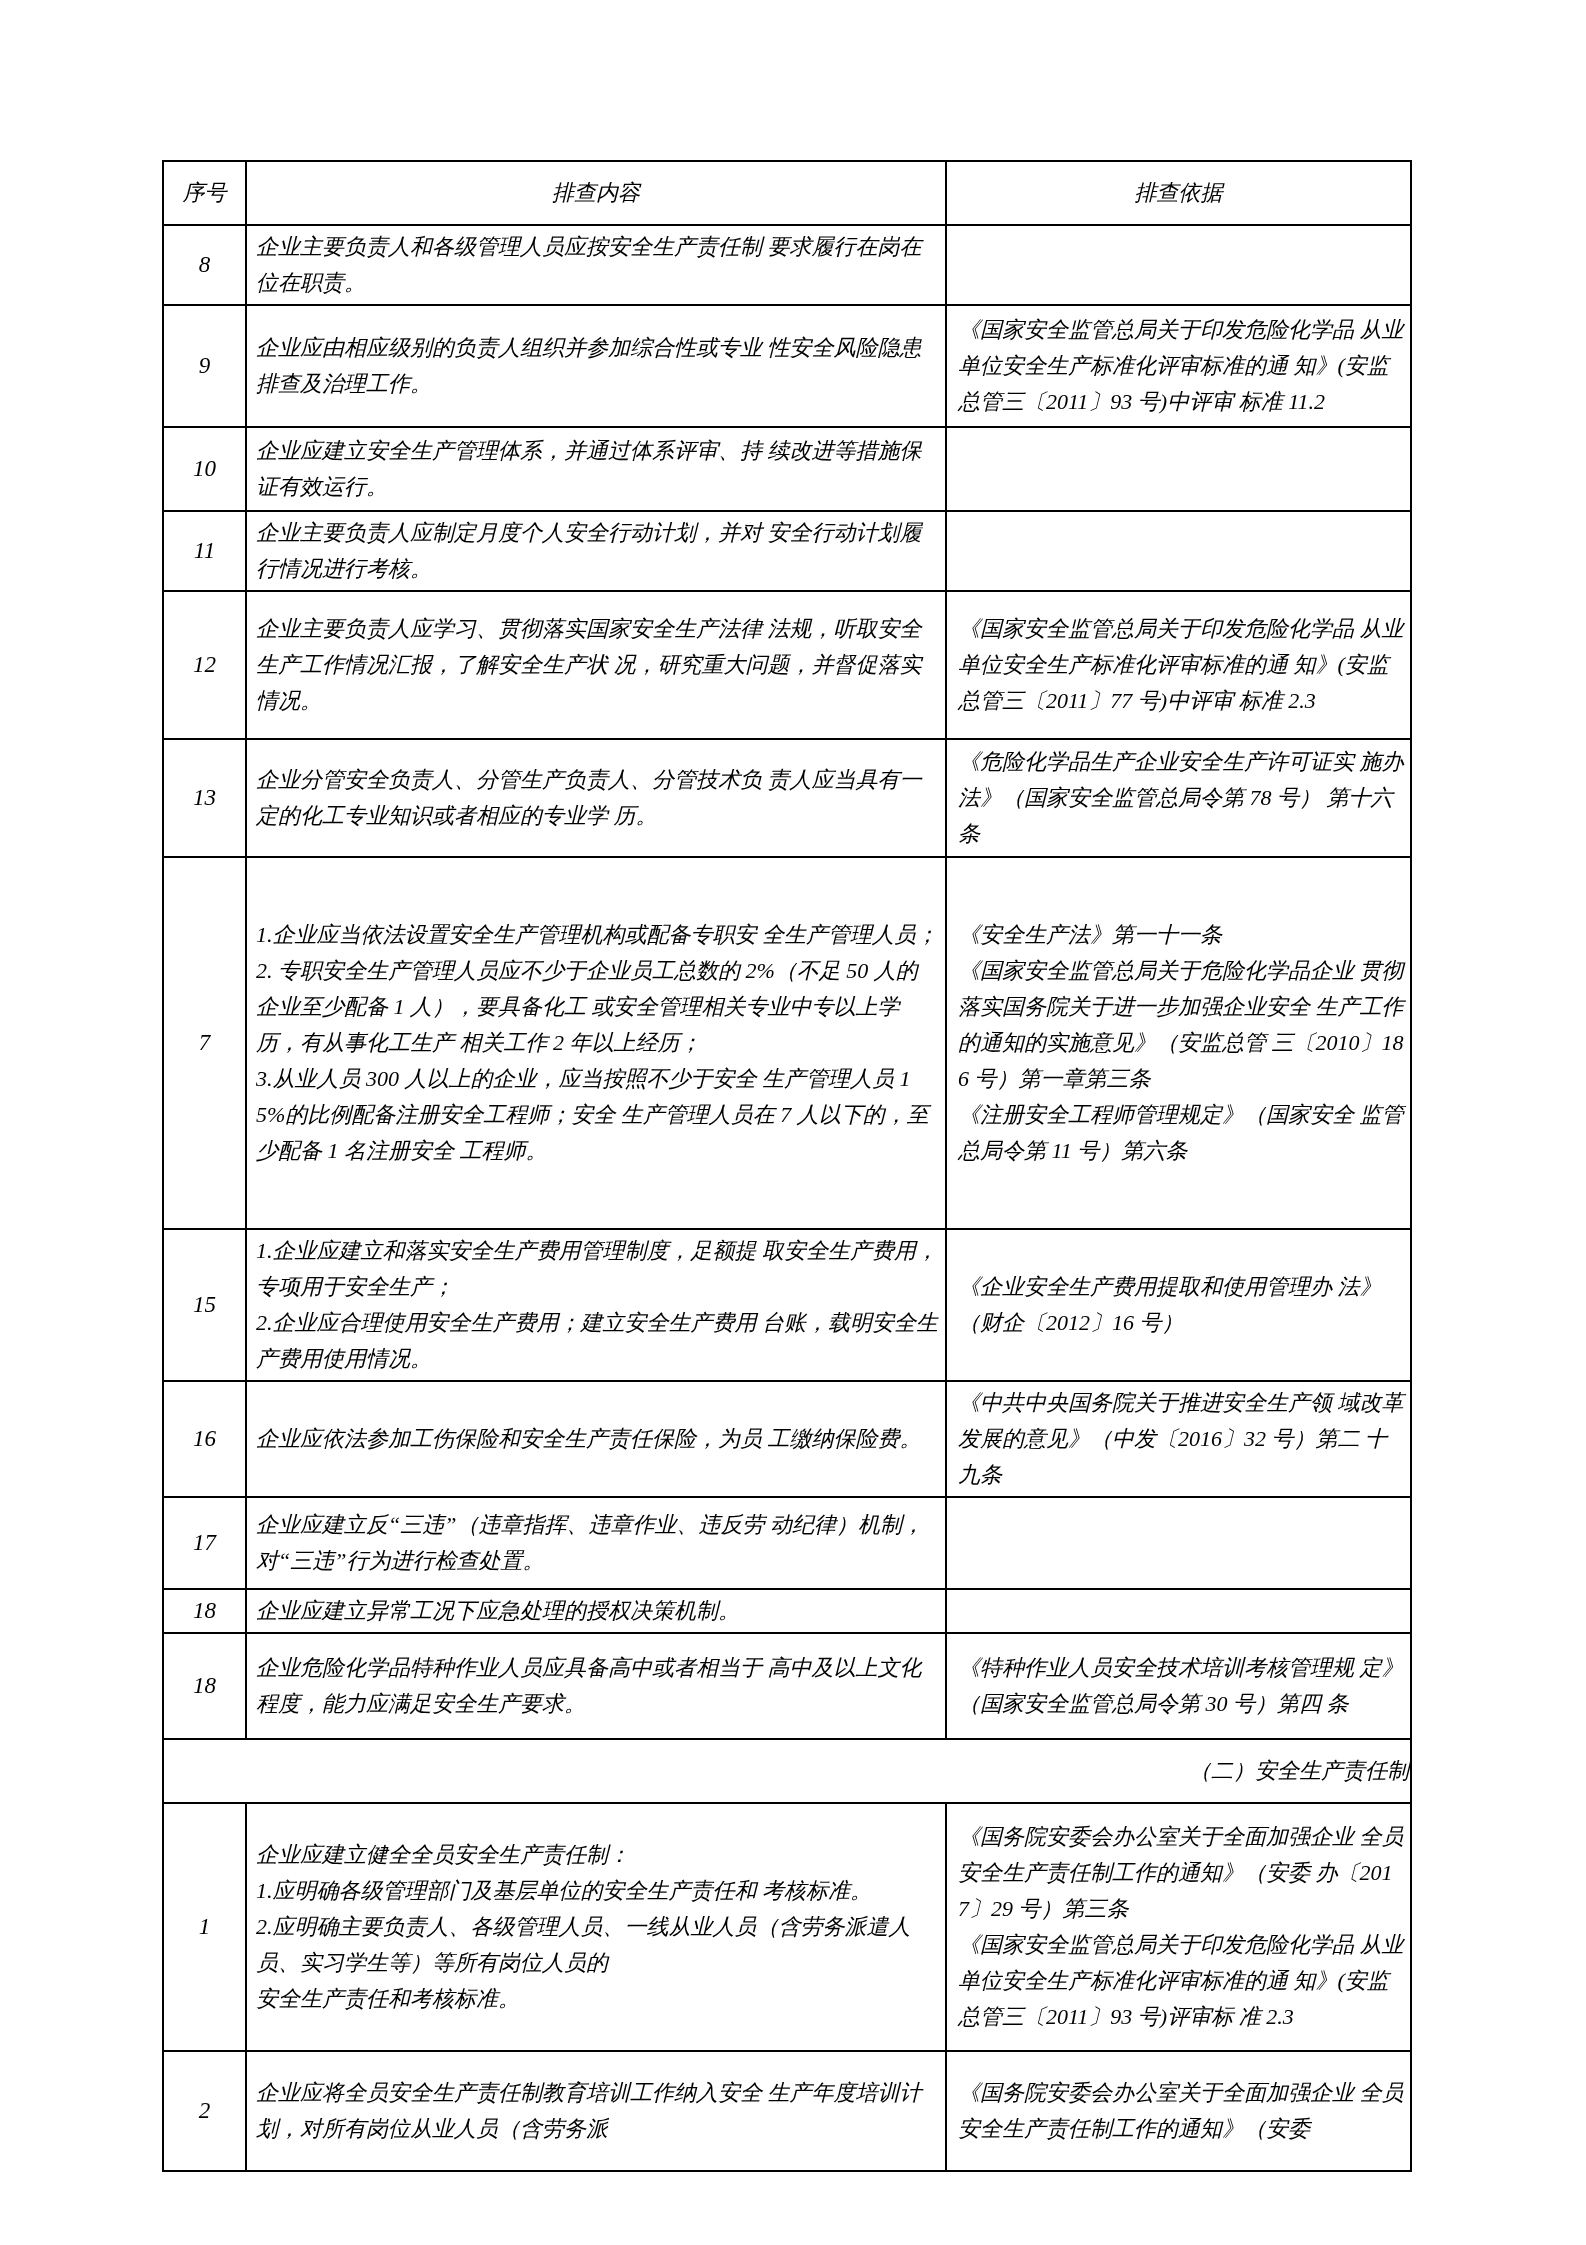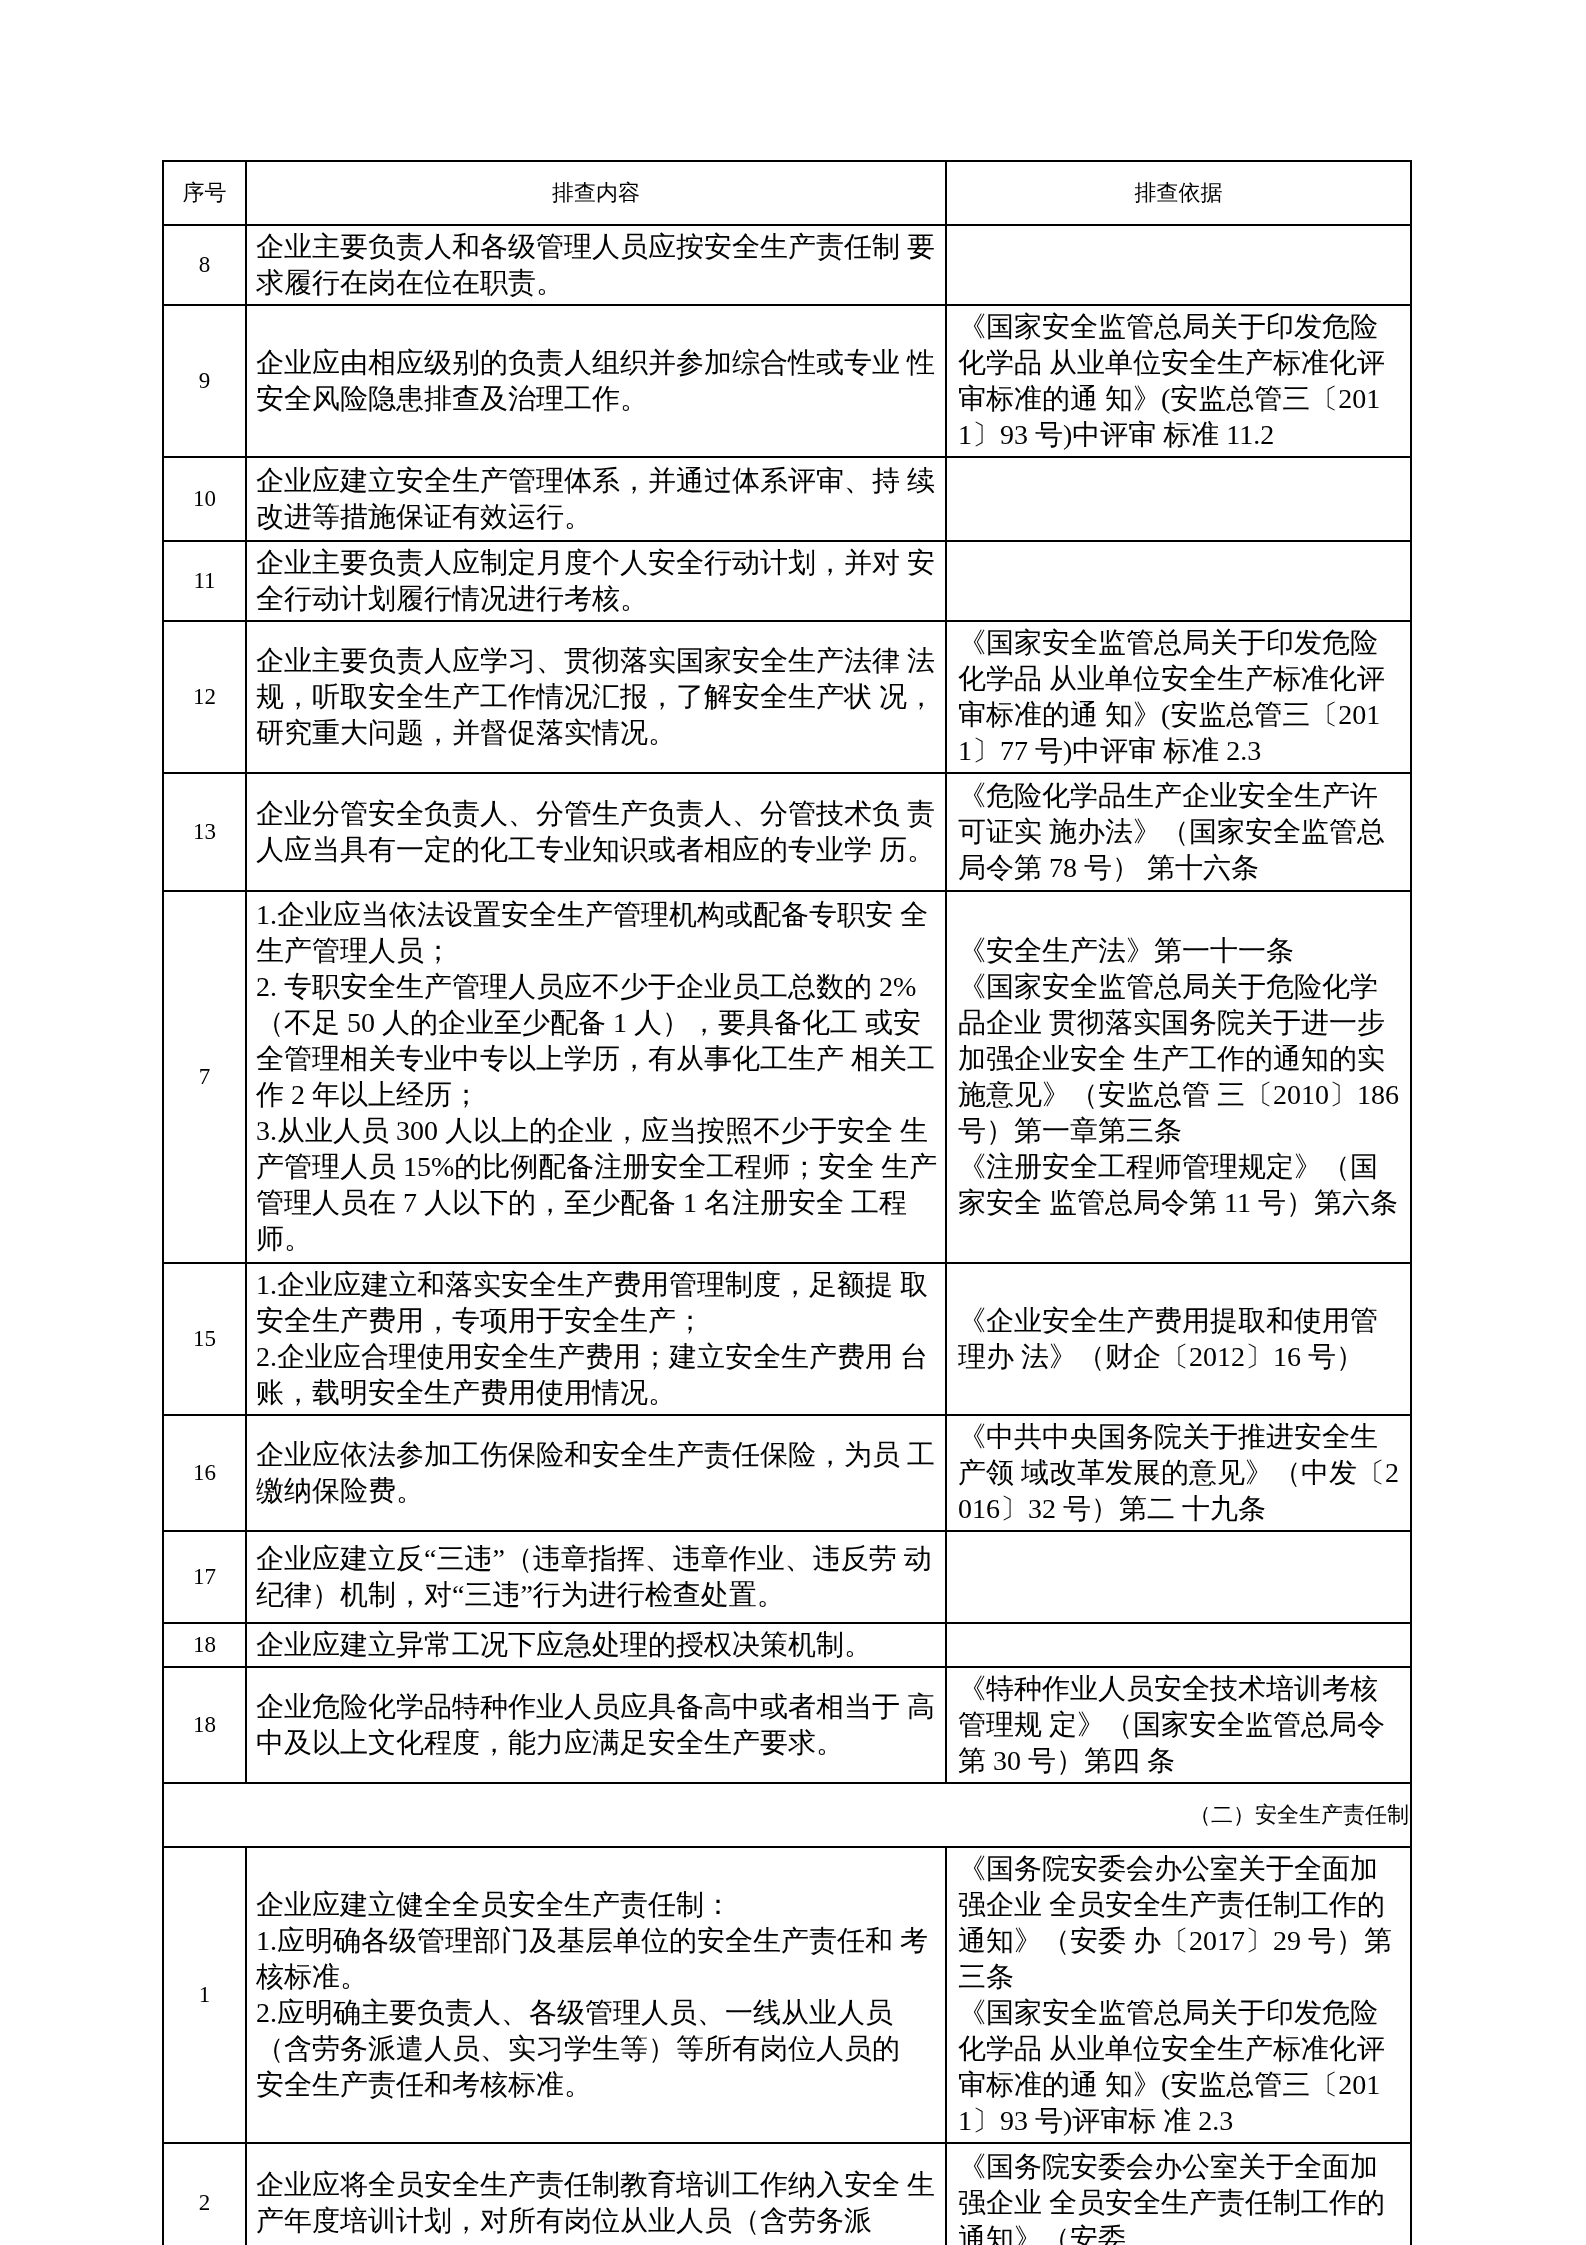--- a/index.html
+++ b/index.html
@@ -21,34 +21,35 @@
     left: 162px;
     top: 160px;
     width: 1248px;
     border-collapse: collapse;
     table-layout: fixed;
   }
   table.checklist td, table.checklist th {
     border: 2px solid #000000;
     vertical-align: middle;
     overflow: hidden;
+    font-style: italic;
   }
   th.hdr {
     font-weight: normal;
     font-size: 22px;
     text-align: center;
     height: 60px;
   }
   td.num {
     text-align: center;
     font-size: 23px;
     font-family: "Liberation Serif", serif;
   }
   td.content, td.basis {
-    font-size: 28px;
+    font-size: 22px;
     line-height: 36px;
     white-space: pre-line;
     text-align: left;
     padding: 3px 6px 3px 9px;
     word-break: break-all;
   }
   td.basis {
     padding-left: 11px;
   }
   td.section-cell {

